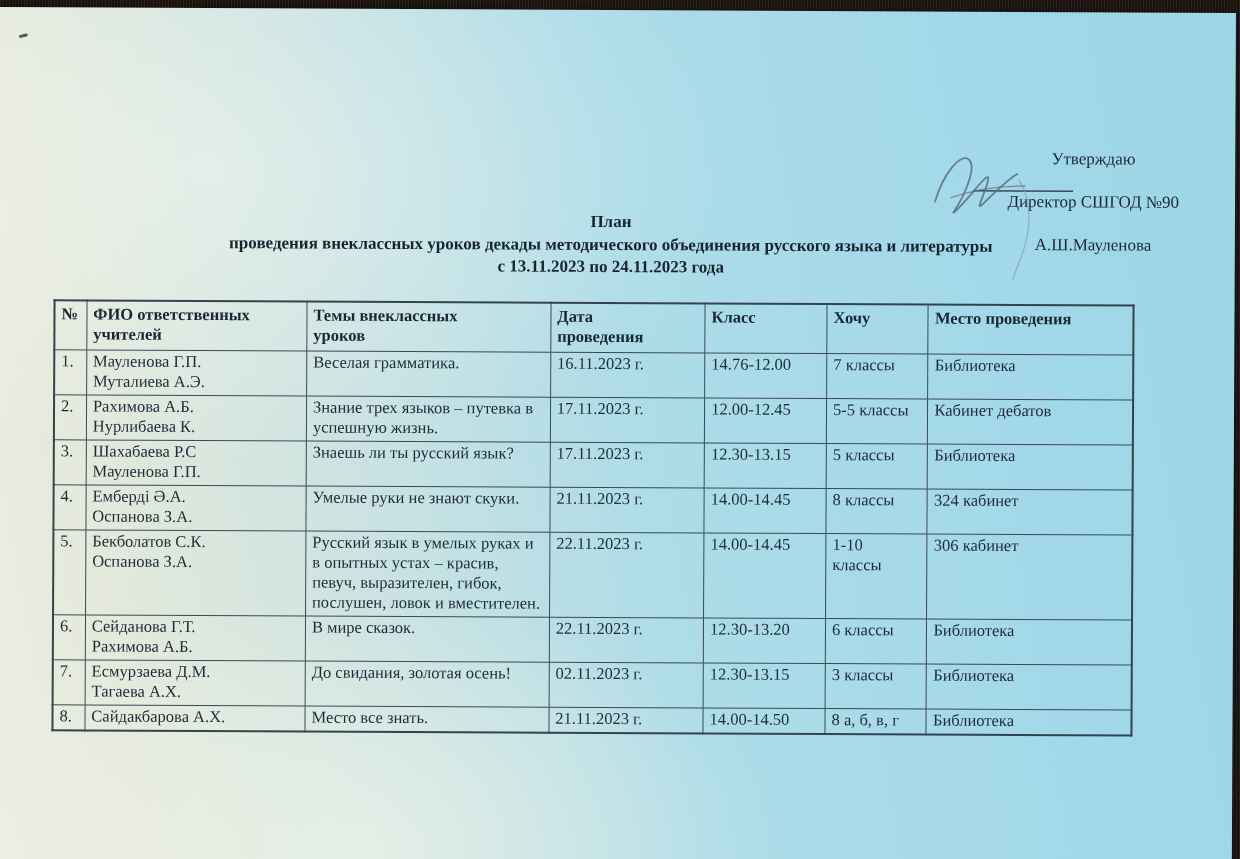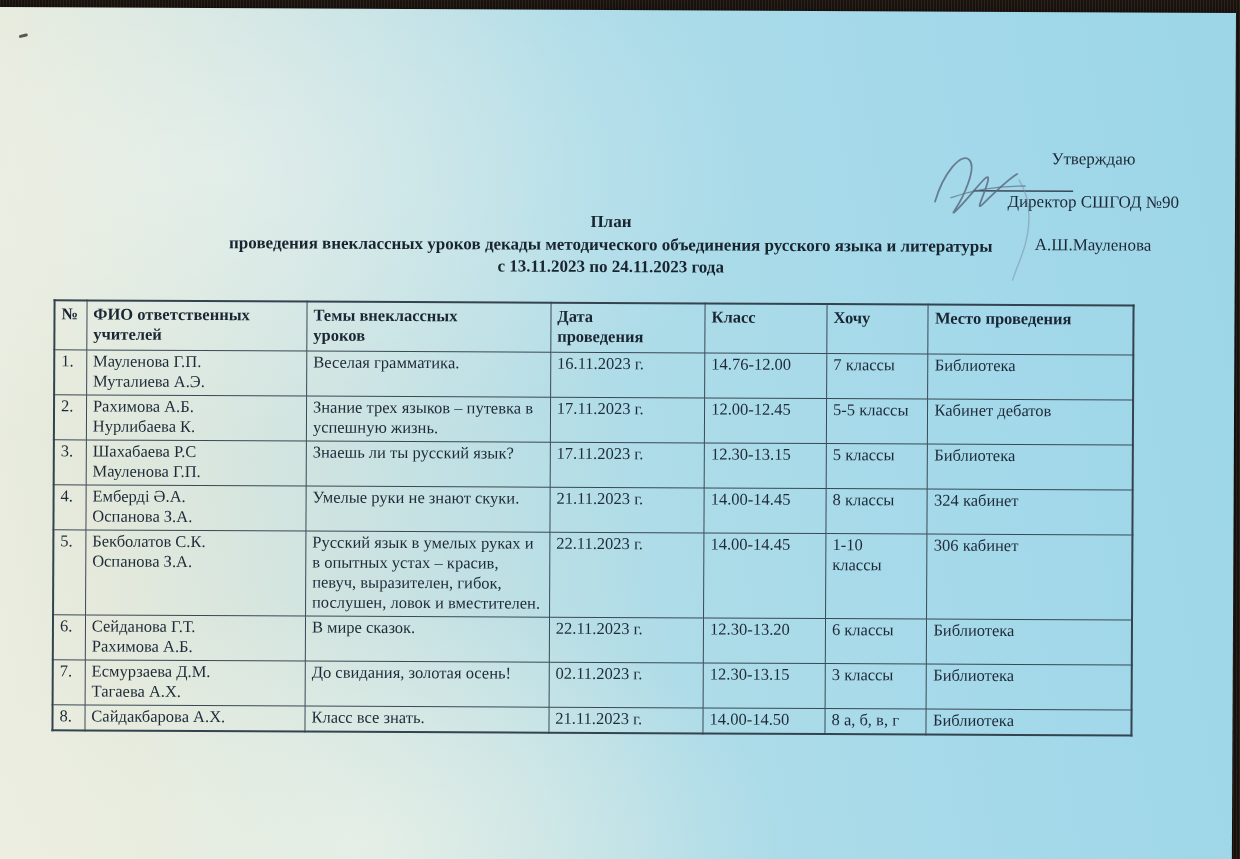--- a/index.html
+++ b/index.html
@@ -228,21 +228,21 @@
 Тагаева А.Х.</td>
             <td>До свидания, золотая осень!</td>
             <td>02.11.2023 г.</td>
             <td>12.30-13.15</td>
             <td>3 классы</td>
             <td>Библиотека</td>
           </tr>
           <tr>
             <td>8.</td>
             <td>Сайдакбарова А.Х.</td>
-            <td>Класс все знать.</td>
+            <td>Место все знать.</td>
             <td>21.11.2023 г.</td>
             <td>14.00-14.50</td>
             <td>8 а, б, в, г</td>
             <td>Библиотека</td>
           </tr>
         </tbody>
     </table>
   </div>
 
 </div>

